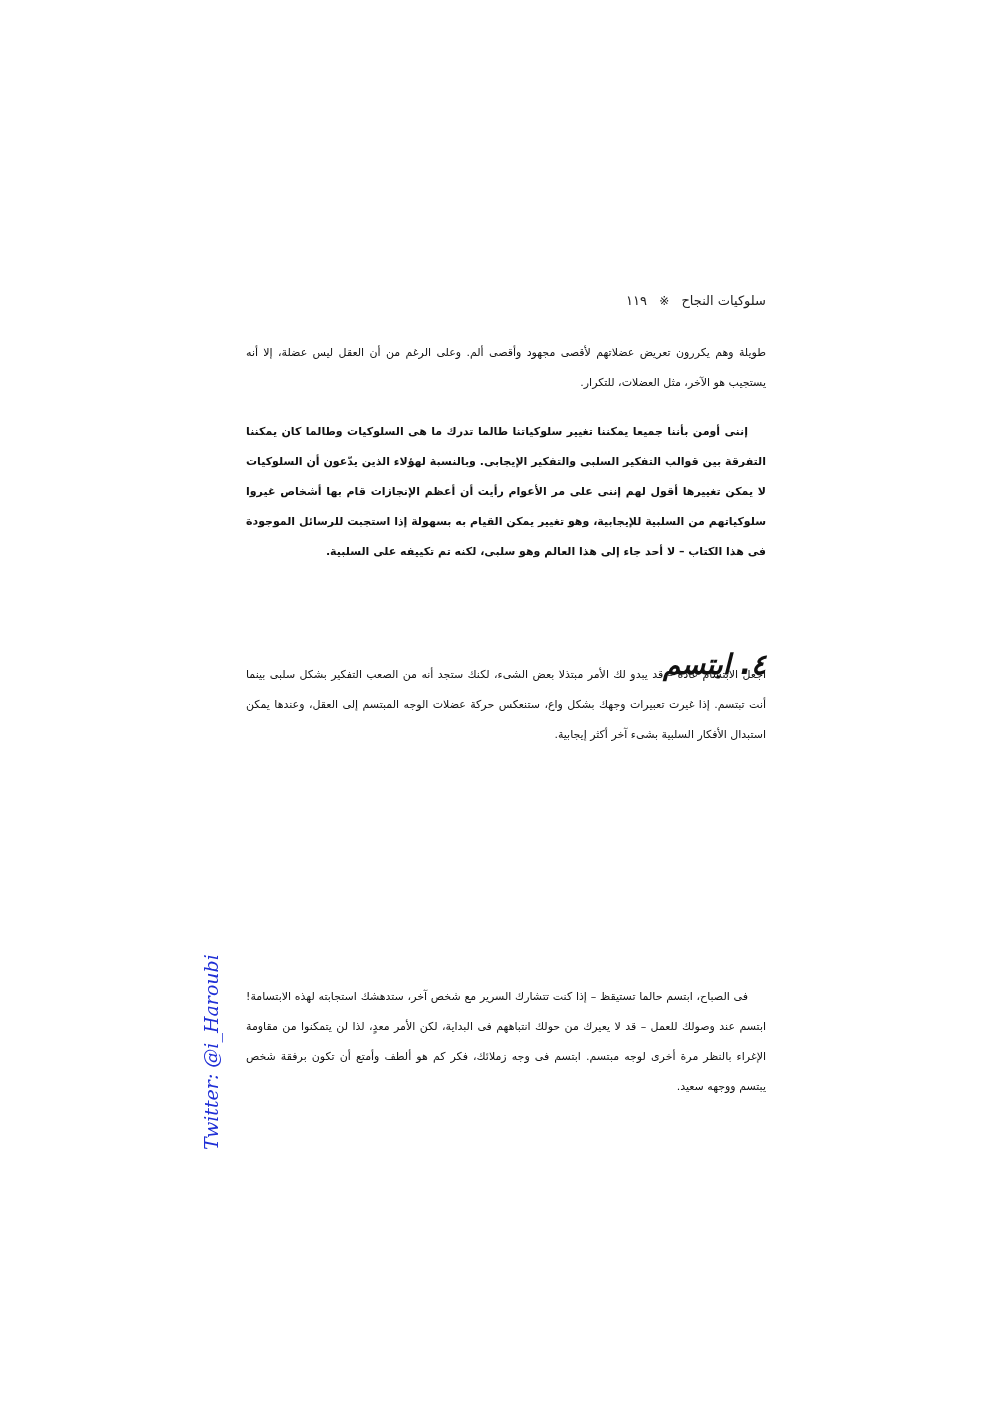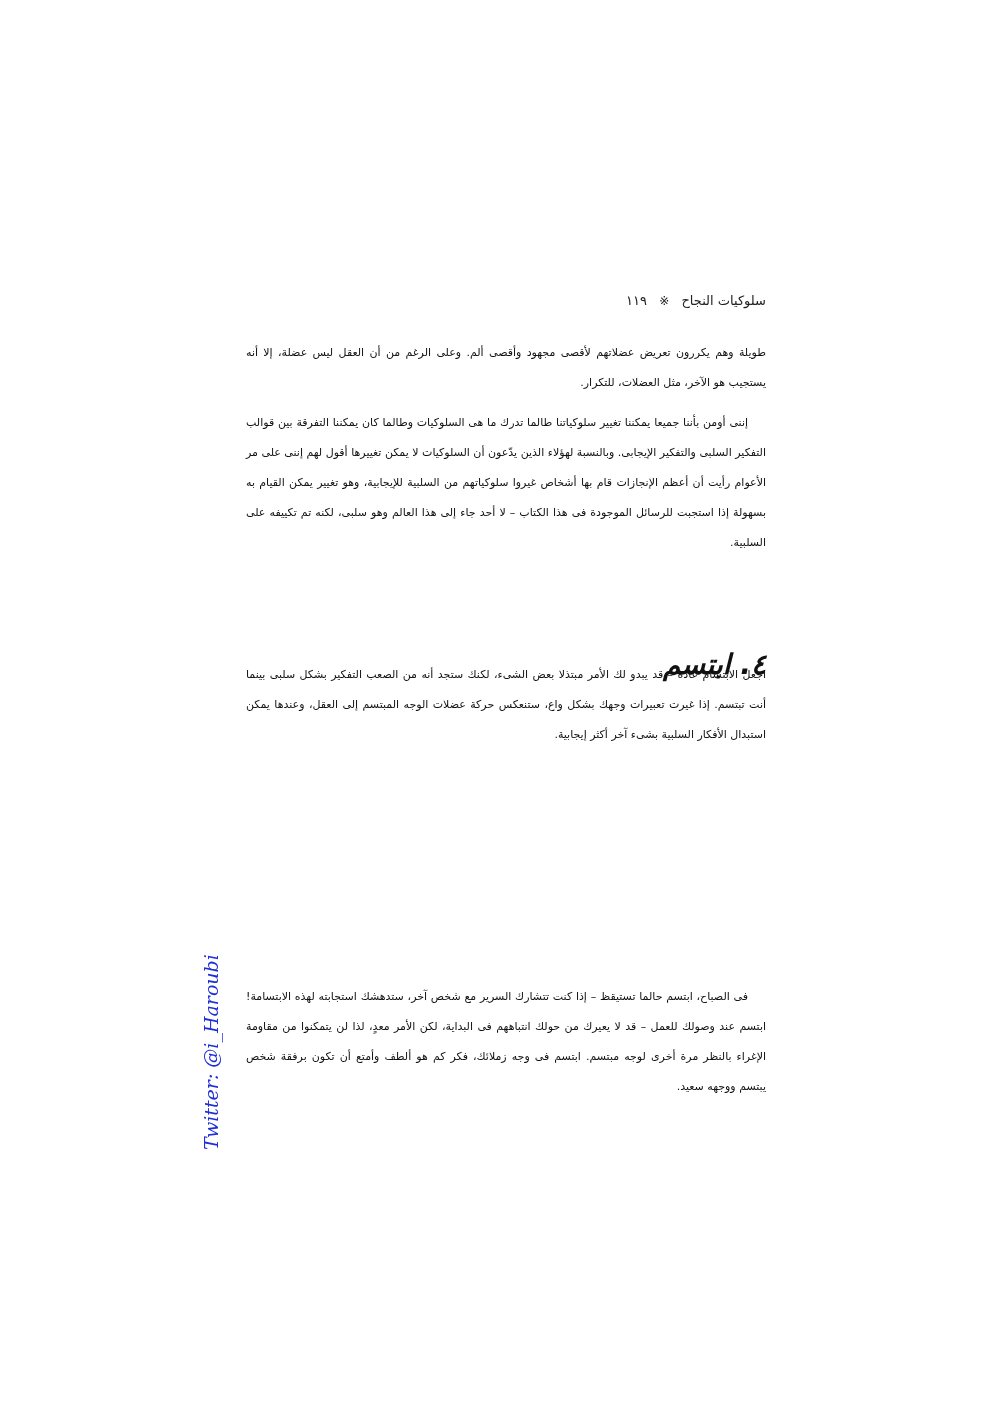--- a/index.html
+++ b/index.html
@@ -28,21 +28,21 @@
   <div class="header">
     <span>سلوكيات النجاح</span>
     <span class="orn">※</span>
     <span>١١٩</span>
   </div>
 
   <div class="body-text" style="top:338px;">
     <p>طويلة وهم يكررون تعريض عضلاتهم لأقصى مجهود وأقصى ألم. وعلى الرغم من أن العقل ليس عضلة، إلا أنه يستجيب هو الآخر، مثل العضلات، للتكرار.</p>
   </div>
 
-  <div class="body-text" style="top:408px;">
+  <div class="body-text" style="top:417px;font-weight:bold;">
     <p class="indent">إننى أومن بأننا جميعا يمكننا تغيير سلوكياتنا طالما تدرك ما هى السلوكيات وطالما كان يمكننا التفرقة بين قوالب التفكير السلبى والتفكير الإيجابى. وبالنسبة لهؤلاء الذين يدّعون أن السلوكيات لا يمكن تغييرها أقول لهم إننى على مر الأعوام رأيت أن أعظم الإنجازات قام بها أشخاص غيروا سلوكياتهم من السلبية للإيجابية، وهو تغيير يمكن القيام به بسهولة إذا استجبت للرسائل الموجودة فى هذا الكتاب – لا أحد جاء إلى هذا العالم وهو سلبى، لكنه تم تكييفه على السلبية.</p>
   </div>
 
   <div class="heading">٤. ابتسم</div>
 
   <div class="body-text" style="top:660px;">
     <p>اجعل الابتسام عادة – قد يبدو لك الأمر مبتذلا بعض الشىء، لكنك ستجد أنه من الصعب التفكير بشكل سلبى بينما أنت تبتسم. إذا غيرت تعبيرات وجهك بشكل واع، ستنعكس حركة عضلات الوجه المبتسم إلى العقل، وعندها يمكن استبدال الأفكار السلبية بشىء آخر أكثر إيجابية.</p>
   </div>
 
 

